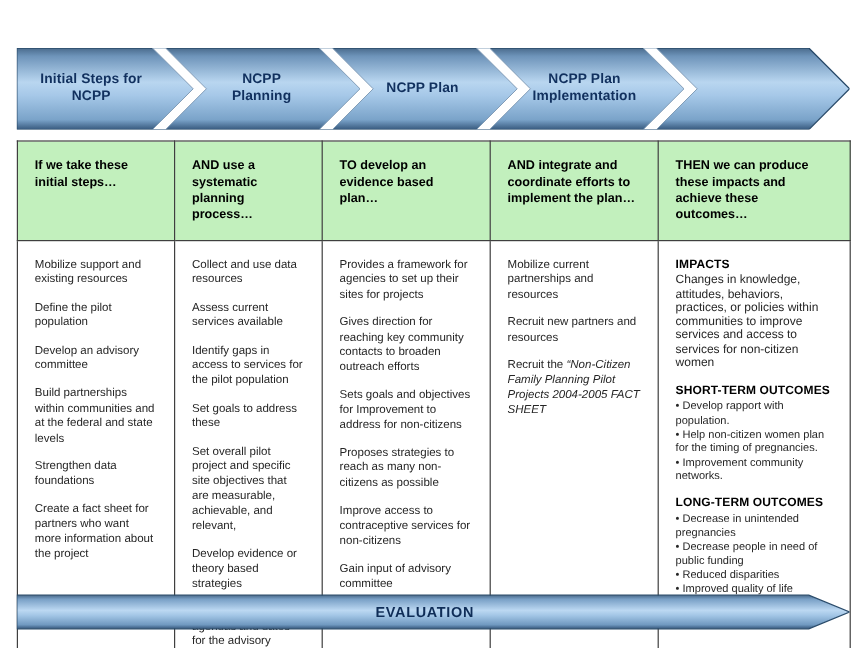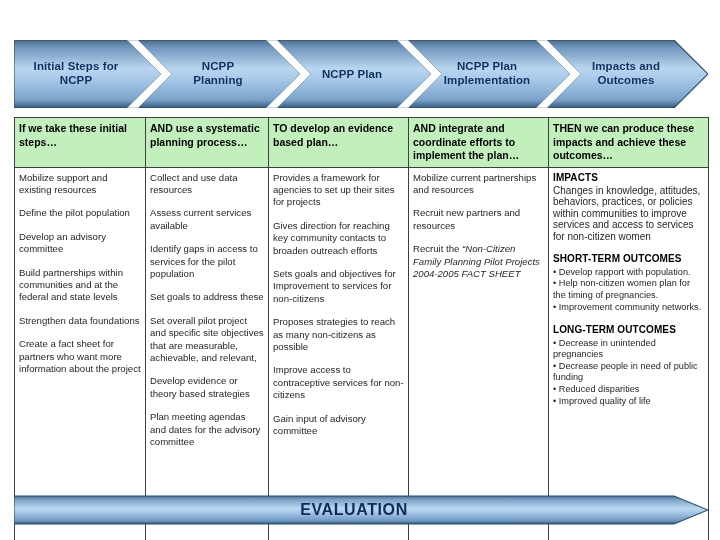--- a/index.html
+++ b/index.html
@@ -47,21 +47,21 @@
     position: absolute;
     left: 14px;
     top: 117px;
     width: 694px;
     border-collapse: collapse;
     table-layout: fixed;
   }
   #grid td {
     border: 1px solid #3f3f3f;
     vertical-align: top;
-    padding: 4px;
+    padding: 14px;
   }
   .hdr-cell {
     background: #c2f0bd;
     padding: 7px 8px 9px 8px;
     font-weight: bold;
     font-size: 10.5px;
     line-height: 13.5px;
     color: #000000;
     height: 47px;
     box-sizing: border-box;
@@ -115,21 +115,21 @@
   #eval-label {
     position: absolute;
     left: 14px;
     top: 492px;
     width: 680px;
     height: 36px;
     display: flex;
     align-items: center;
     justify-content: center;
     font-weight: bold;
-    font-size: 16px;
+    font-size: 12px;
     color: #0f2d57;
     letter-spacing: 0.6px;
     pointer-events: none;
   }
 </style>
 </head>
 <body>
 
 <div id="page">
 
@@ -178,24 +178,20 @@
 
     <div class="chev-label" style="left:290px; top:27px; width:96px;">
       <span>NCPP Plan</span>
     </div>
 
     <div class="chev-label" style="left:420px; top:19px; width:106px;">
       <span>NCPP Plan</span><br>
       <span>Implementation</span>
     </div>
 
-    <div class="chev-label" style="left:560px; top:19px; width:104px;">
-      <span>Impacts and</span><br>
-      <span>Outcomes</span>
-    </div>
   </div>
 
   <table id="grid">
     <colgroup>
       <col style="width:131px">
       <col style="width:123px">
       <col style="width:140px">
       <col style="width:140px">
       <col style="width:160px">
     </colgroup>
@@ -226,21 +222,21 @@
         <p class="item">Identify gaps in access to services for the pilot population</p>
         <p class="item">Set goals to address these</p>
         <p class="item">Set overall pilot project and specific site objectives that are measurable, achievable, and relevant,</p>
         <p class="item">Develop evidence or theory based strategies</p>
         <p class="item">Plan meeting agendas and dates for the advisory committee</p>
       </td>
 
       <td class="body-cell">
         <p class="item">Provides a framework for agencies to set up their sites for projects</p>
         <p class="item">Gives direction for reaching key community contacts to broaden outreach efforts</p>
-        <p class="item">Sets goals and objectives for Improvement to services for non-citizens</p>
+        <p class="item">Sets goals and objectives for Improvement to address for non-citizens</p>
         <p class="item">Proposes strategies to reach as many non-citizens as possible</p>
         <p class="item">Improve access to contraceptive services for non-citizens</p>
         <p class="item">Gain input of advisory committee</p>
       </td>
 
       <td class="body-cell">
         <p class="item">Mobilize current partnerships and resources</p>
         <p class="item">Recruit new partners and resources</p>
         <p class="item"><span>Recruit  the </span><em>“Non-Citizen Family Planning Pilot Projects 2004-2005 FACT SHEET</em></p>
       </td>

